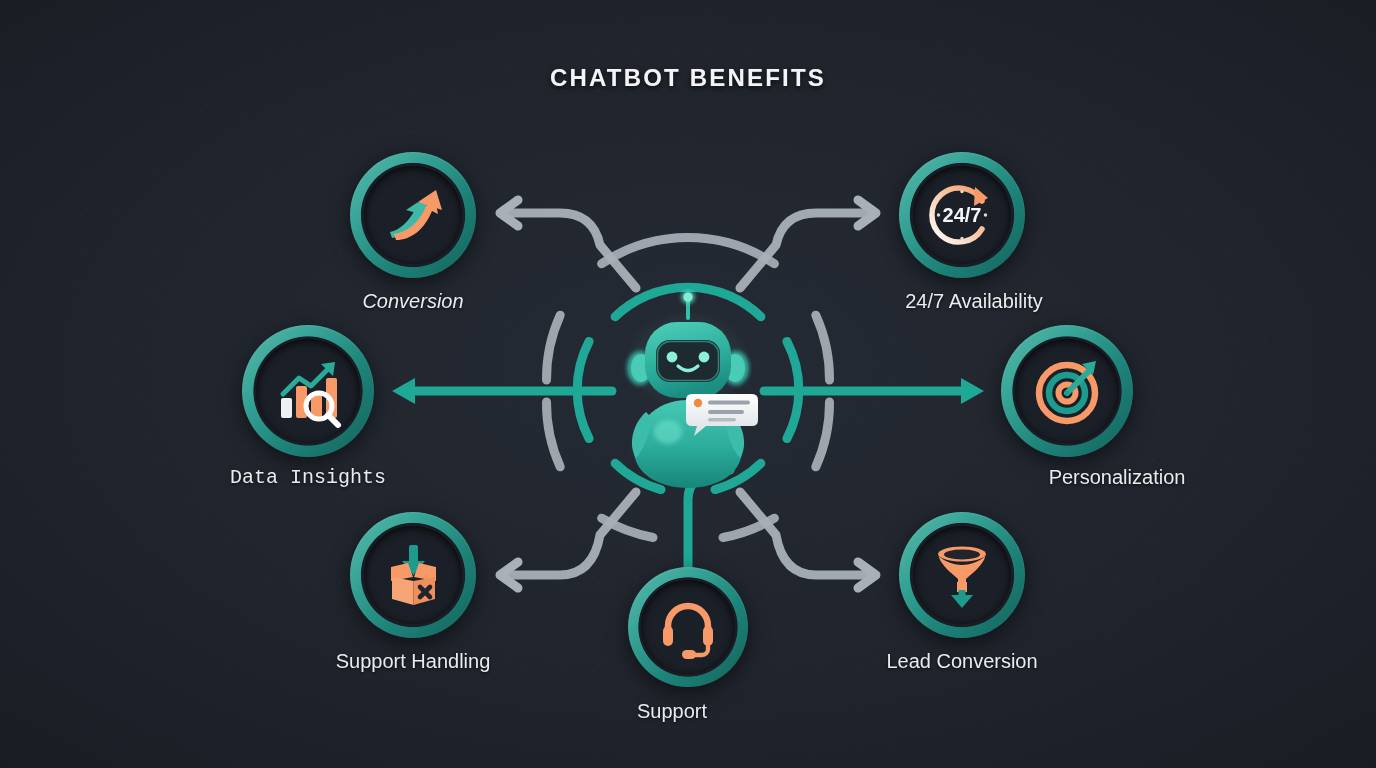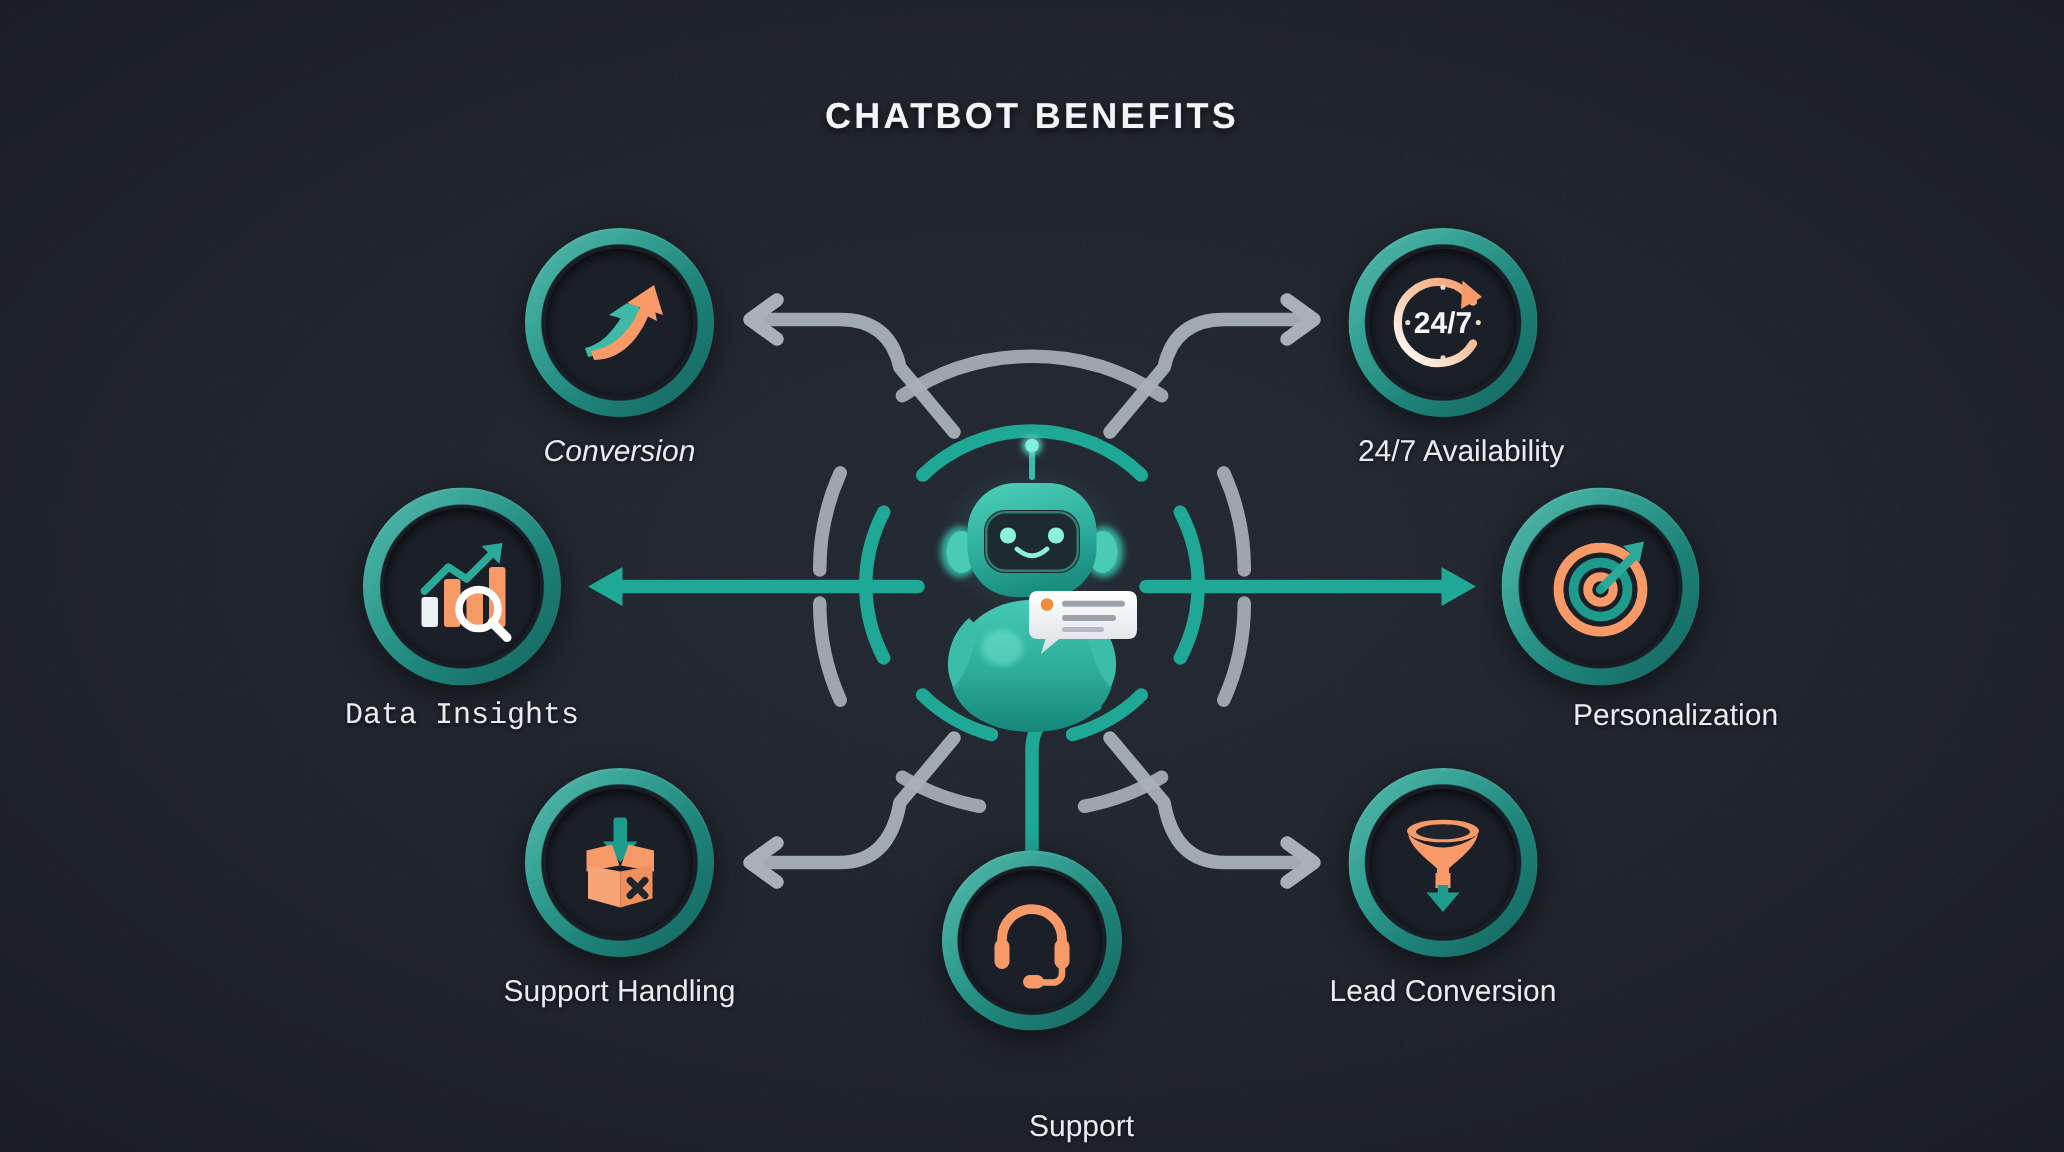--- a/index.html
+++ b/index.html
@@ -292,15 +292,15 @@
       <div style="position:absolute;width:94px;height:94px;border-radius:50%;background:#1b1f27;box-shadow:inset 0 2px 8px rgba(0,0,0,0.8);"></div>
       <svg class="glyph" width="66" height="66" viewBox="0 0 66 66">
         <path d="M 13,38 L 13,32 A 20 20 0 0 1 53,32 L 53,38" fill="none" stroke="#f79a68" stroke-width="6.5" stroke-linecap="round"></path>
         <rect x="8" y="32" width="10" height="20" rx="5" fill="#f79a68"></rect>
         <rect x="48" y="32" width="10" height="20" rx="5" fill="#f79a68"></rect>
         <path d="M 53,52 L 53,55 A 6 6 0 0 1 47,61 L 40,61" fill="none" stroke="#f79a68" stroke-width="4.4" stroke-linecap="round"></path>
         <rect x="27" y="56" width="14" height="9" rx="4.5" fill="#f79a68"></rect>
       </svg>
     </div>
   </div>
-  <div class="lbl c" style="left:721px; top:700px;margin-top:40px;">Support</div>
+  <div class="lbl c" style="left:672px; top:700px;">Support</div>
 
 </div>
 
 </body></html>

